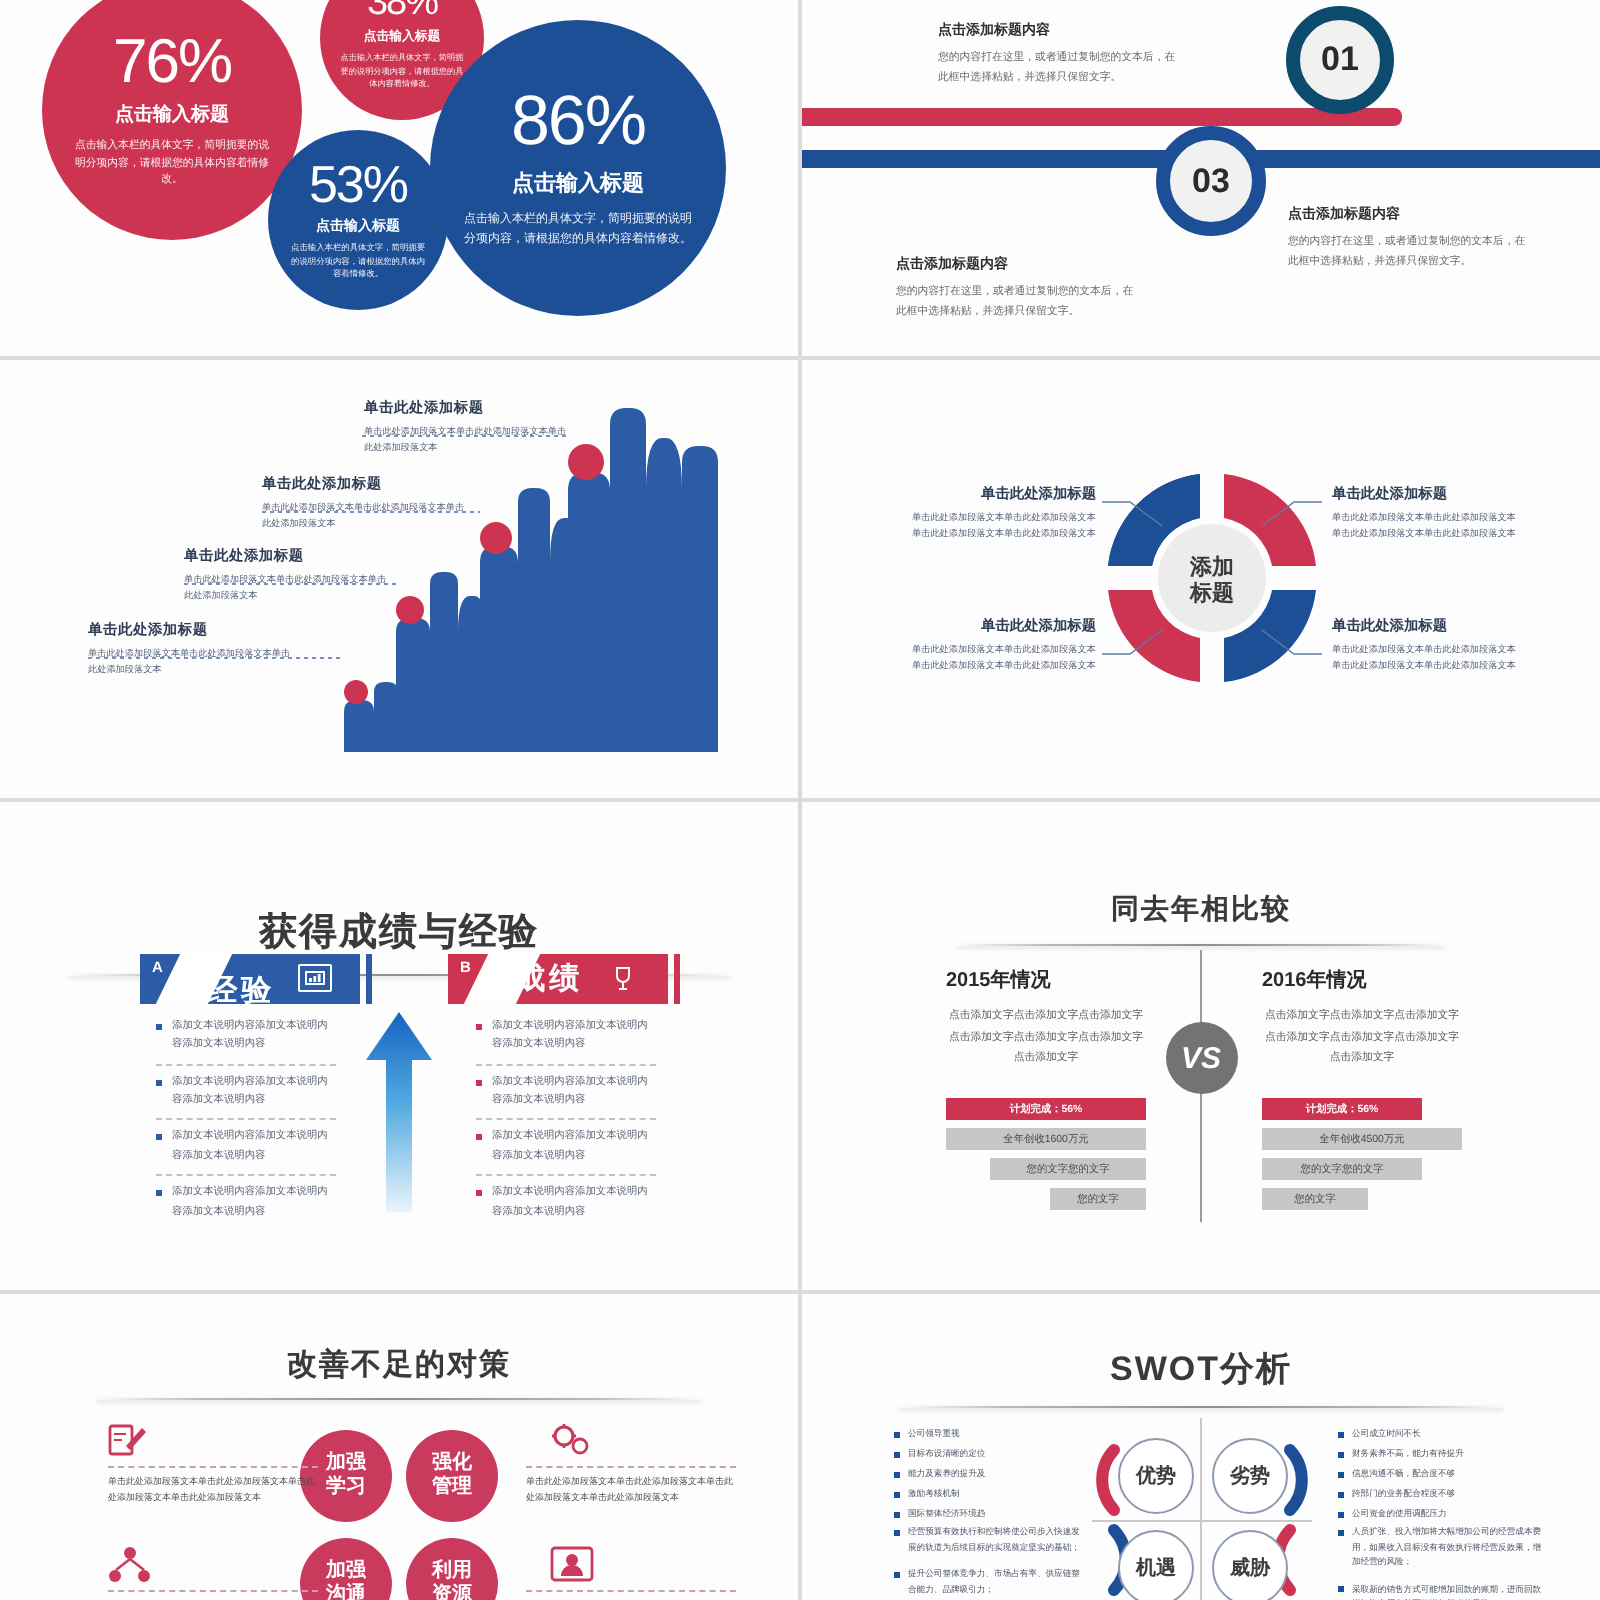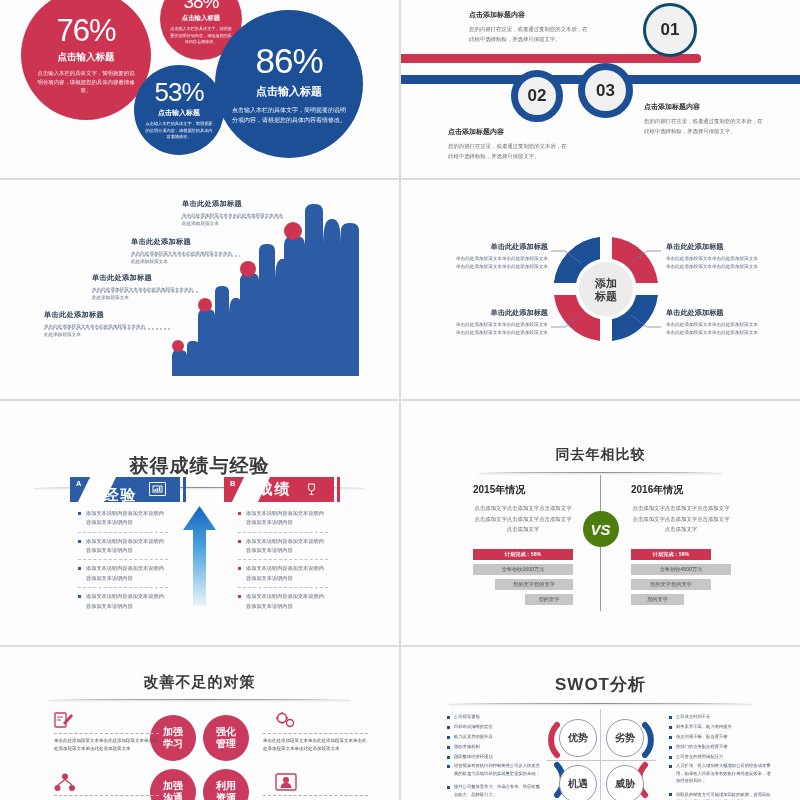--- a/index.html
+++ b/index.html
@@ -67,21 +67,21 @@
 
   
   .tl-bar{ position:absolute; height:9px; }
   .tl-red{ background:#cc3452; left:0; top:54px; width:300px; border-top-right-radius:4px;border-bottom-right-radius:4px;}
   .tl-blue{ background:#1d4f97; left:0; top:75px; width:399px; }
   .ring{
     position:absolute;border-radius:50%;
     display:flex;align-items:center;justify-content:center;
     background:#f1f1f1;font-weight:bold;color:#2b2b2b;font-size:17px;
   }
-  #r01{ left:242px; top:3px; width:54px;height:54px; border:3px solid #0c4a6e; }
+  #r01{ left:242px; top:3px; width:54px;height:54px; border:7px solid #0c4a6e; }
   #r02{ left:110px; top:70px; width:52px;height:52px; border:7px solid #1d4f97; }
   #r03{ left:177px; top:63px; width:55px;height:55px; border:7px solid #1d4f97; }
   .tl-txt{ position:absolute; }
   .tl-txt .h{ font-weight:bold;font-size:7px;color:#303030;margin-bottom:4px;}
   .tl-txt .p{ font-size:5.4px;line-height:1.85;color:#6a6a6a;}
   #t01{ left:68px; top:10px; width:120px; }
   #t02{ left:47px; top:127px; width:120px; }
   #t03{ left:243px; top:102px; width:120px; }
 
   
@@ -105,21 +105,21 @@
   .ab-blue{background:#2b5ca5;} .ab-blue .tick{background:#2b5ca5;}
   .ab-red{background:#cc3452;} .ab-red .tick{background:#cc3452;}
   .ab-ic{position:absolute;right:14px;top:5px;width:17px;height:14px;border:1.4px solid #fff;border-radius:1px;display:flex;align-items:center;justify-content:center;}
   .bulist li{list-style:none;font-size:5.2px;line-height:1.8;color:#5a6274;padding:0 0 4px 8px;position:relative;border-bottom:1px dashed #b9c3d4;margin-bottom:4px;}
   .bulist li:before{content:"";position:absolute;left:0;top:3px;width:3px;height:3px;background:#2b5ca5;}
   .bulist.red li:before{background:#cc3452;}
 
   
   .vs-circle{
     position:absolute;left:50%;transform:translateX(-50%);
-    width:36px;height:36px;border-radius:50%;background:#4d7c0f;
+    width:36px;height:36px;border-radius:50%;background:#737373;
     color:#fff;font-weight:bold;font-size:15px;font-style:italic;
     display:flex;align-items:center;justify-content:center;
   }
   .cmp-h{font-weight:bold;font-size:10px;color:#2b2b2b;text-align:left;}
   .cmp-p{font-size:5.4px;line-height:1.95;color:#5c5c5c;text-align:center;margin-top:6px;}
   .bar{ font-size:5.2px;color:#4a4a4a;background:#c6c6c6;height:11px;display:flex;align-items:center;justify-content:center;margin-top:4px;}
   .bar.hi{ background:#cc3452;color:#fff;font-weight:bold;}
 
   
   .petal{
@@ -166,21 +166,20 @@
       <div class="pct">86%</div>
       <div class="bt">点击输入标题</div>
       <div class="bd">点击输入本栏的具体文字，简明扼要的说明分项内容，请根据您的具体内容着情修改。</div>
     </div>
   </div>
 
   <div class="slide">
     <div class="tl-bar tl-red"></div>
     <div class="tl-bar tl-blue"></div>
     <div class="ring" id="r01">01</div>
-    <div class="ring" id="r02">02</div>
     <div class="ring" id="r03">03</div>
     <div class="tl-txt" id="t01">
       <div class="h">点击添加标题内容</div>
       <div class="p">您的内容打在这里，或者通过复制您的文本后，在此框中选择粘贴，并选择只保留文字。</div>
     </div>
     <div class="tl-txt" id="t02">
       <div class="h">点击添加标题内容</div>
       <div class="p">您的内容打在这里，或者通过复制您的文本后，在此框中选择粘贴，并选择只保留文字。</div>
     </div>
     <div class="tl-txt" id="t03">

